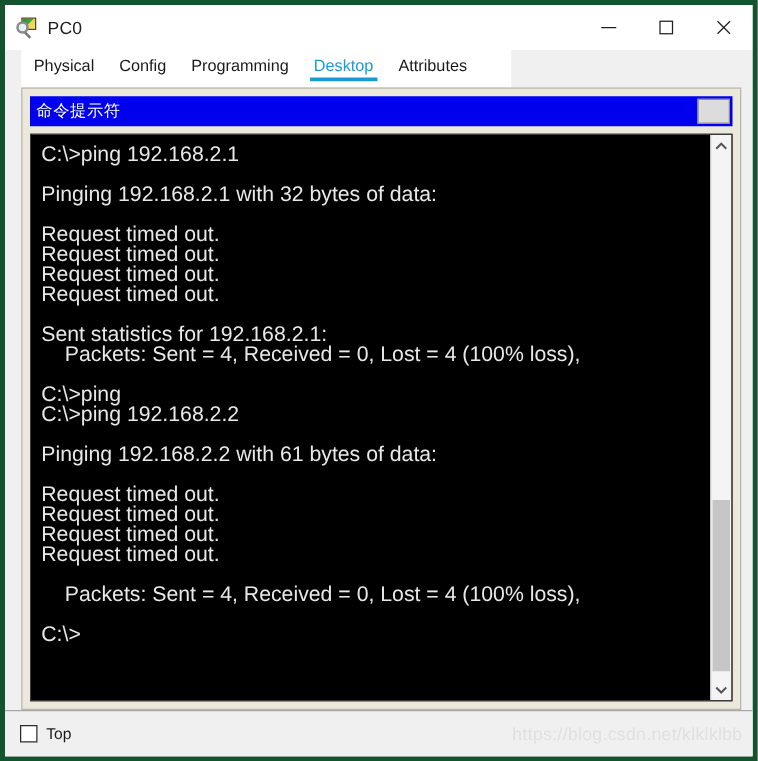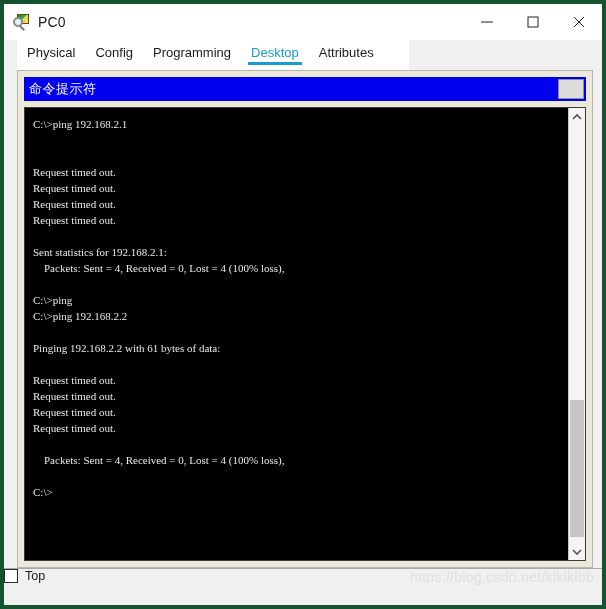--- a/index.html
+++ b/index.html
@@ -192,22 +192,22 @@
     box-sizing: border-box;
   }
   .terminal {
     flex: 1 1 auto;
     background: #000000;
     overflow: hidden;
     padding: 8px 0 0 8px;
     box-sizing: border-box;
   }
   .term-line {
-    font-family: Liberation Serif, serif;
-    font-size: 11px;
+    font-family: Liberation Sans, sans-serif;
+    font-size: 17px;
     line-height: 16px;
     color: #e8e8e8;
     white-space: pre;
     height: 16px;
   }
 
   
   .scrollbar {
     width: 17px;
     flex: 0 0 auto;
@@ -241,21 +241,22 @@
   
   .bottombar {
     position: absolute;
     left: 0;
     right: 0;
     bottom: 0;
     height: 37px;
     background: #f0f0f0;
     border-top: 1px solid #a8a8a8;
     display: flex;
-    align-items: flex-start;
+    align-items: center;
+    padding-left: 12px;
     box-sizing: border-box;
   }
   .checkbox-row {
     display: flex;
     align-items: center;
     gap: 7px;
     cursor: default;
   }
   .checkbox {
     width: 14px;
@@ -337,20 +338,21 @@
 
       <div class="cmd-caption">
         <span class="cmd-caption-title">命令提示符</span>
         <div class="cmd-caption-btn"></div>
       </div>
 
       <div class="terminal-wrap">
         <div class="terminal" id="terminal">
             <div class="term-line">C:\&gt;ping 192.168.2.1</div>
             <div class="term-line">&nbsp;</div>
+            <div class="term-line">Pinging 192.168.2.1 with 32 bytes of data:</div>
             <div class="term-line">&nbsp;</div>
             <div class="term-line">Request timed out.</div>
             <div class="term-line">Request timed out.</div>
             <div class="term-line">Request timed out.</div>
             <div class="term-line">Request timed out.</div>
             <div class="term-line">&nbsp;</div>
             <div class="term-line">Sent statistics for 192.168.2.1:</div>
             <div class="term-line">    Packets: Sent = 4, Received = 0, Lost = 4 (100% loss),</div>
             <div class="term-line">&nbsp;</div>
             <div class="term-line">C:\&gt;ping</div>

